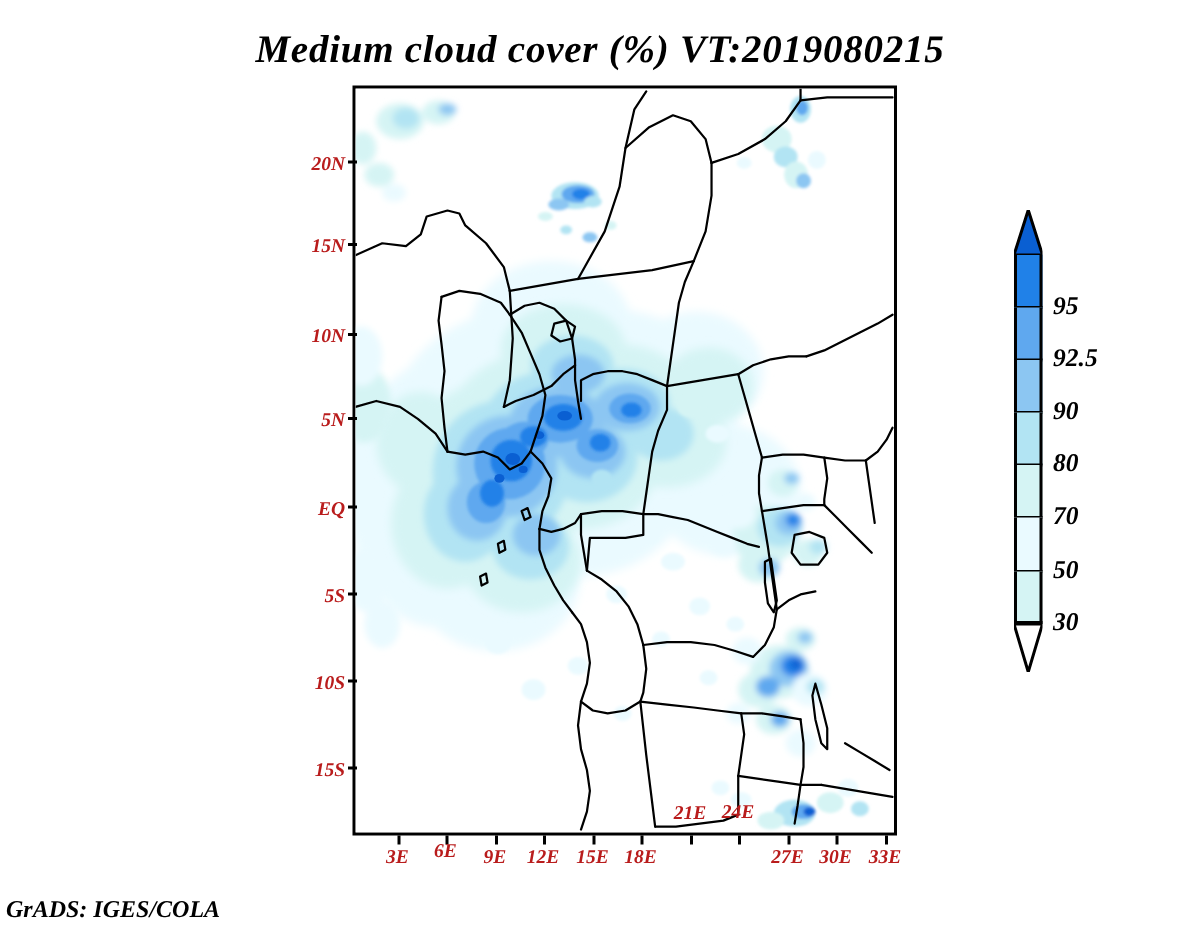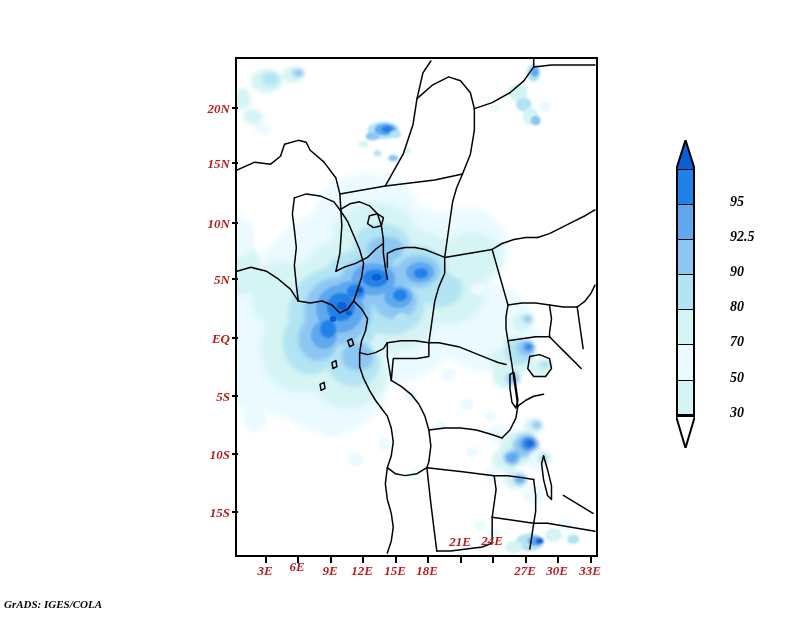--- a/index.html
+++ b/index.html
@@ -42,38 +42,39 @@
   .tick{position:absolute;background:#000;}
   .ytick{width:6px;height:2px;}
   .xtick{width:2px;height:6px;}
 
   
   #cbar{position:absolute;left:676px;top:170px;width:19px;height:246px;}
   .cbseg{position:absolute;left:0;width:19px;border-left:2px solid #000;border-right:2px solid #000;box-sizing:border-box;}
   .cbline{position:absolute;left:0;width:19px;height:2px;background:#000;}
   .cbcap{position:absolute;left:0;width:19px;}
   .cblabel{
-    position:absolute;left:730px;
+    position:absolute;left:702px;
     font-family:"Liberation Serif", serif;
     font-style:italic;font-weight:700;
-    font-size:14px;color:#000;white-space:nowrap;
+    font-size:17px;color:#000;white-space:nowrap;
   }
 
   .credit{
     position:absolute;left:4px;top:598px;
     font-family:"Liberation Serif", serif;
     font-style:italic;font-weight:700;
-    font-size:11px;color:#000;white-space:nowrap;
+    font-size:16px;color:#000;white-space:nowrap;
   }
 </style>
 </head>
 <body>
 
 <div id="stage">
 
+  <div class="title">Medium cloud cover (%) VT:2019080215</div>
 
   <div id="plot">
     <svg id="mapsvg" viewBox="0 0 363 500" preserveAspectRatio="none">
       <defs>
         <filter id="soft" x="-30%" y="-30%" width="160%" height="160%">
           <feGaussianBlur stdDeviation="3.2"></feGaussianBlur>
         </filter>
         <filter id="soft2" x="-30%" y="-30%" width="160%" height="160%">
           <feGaussianBlur stdDeviation="2.0"></feGaussianBlur>
         </filter>

